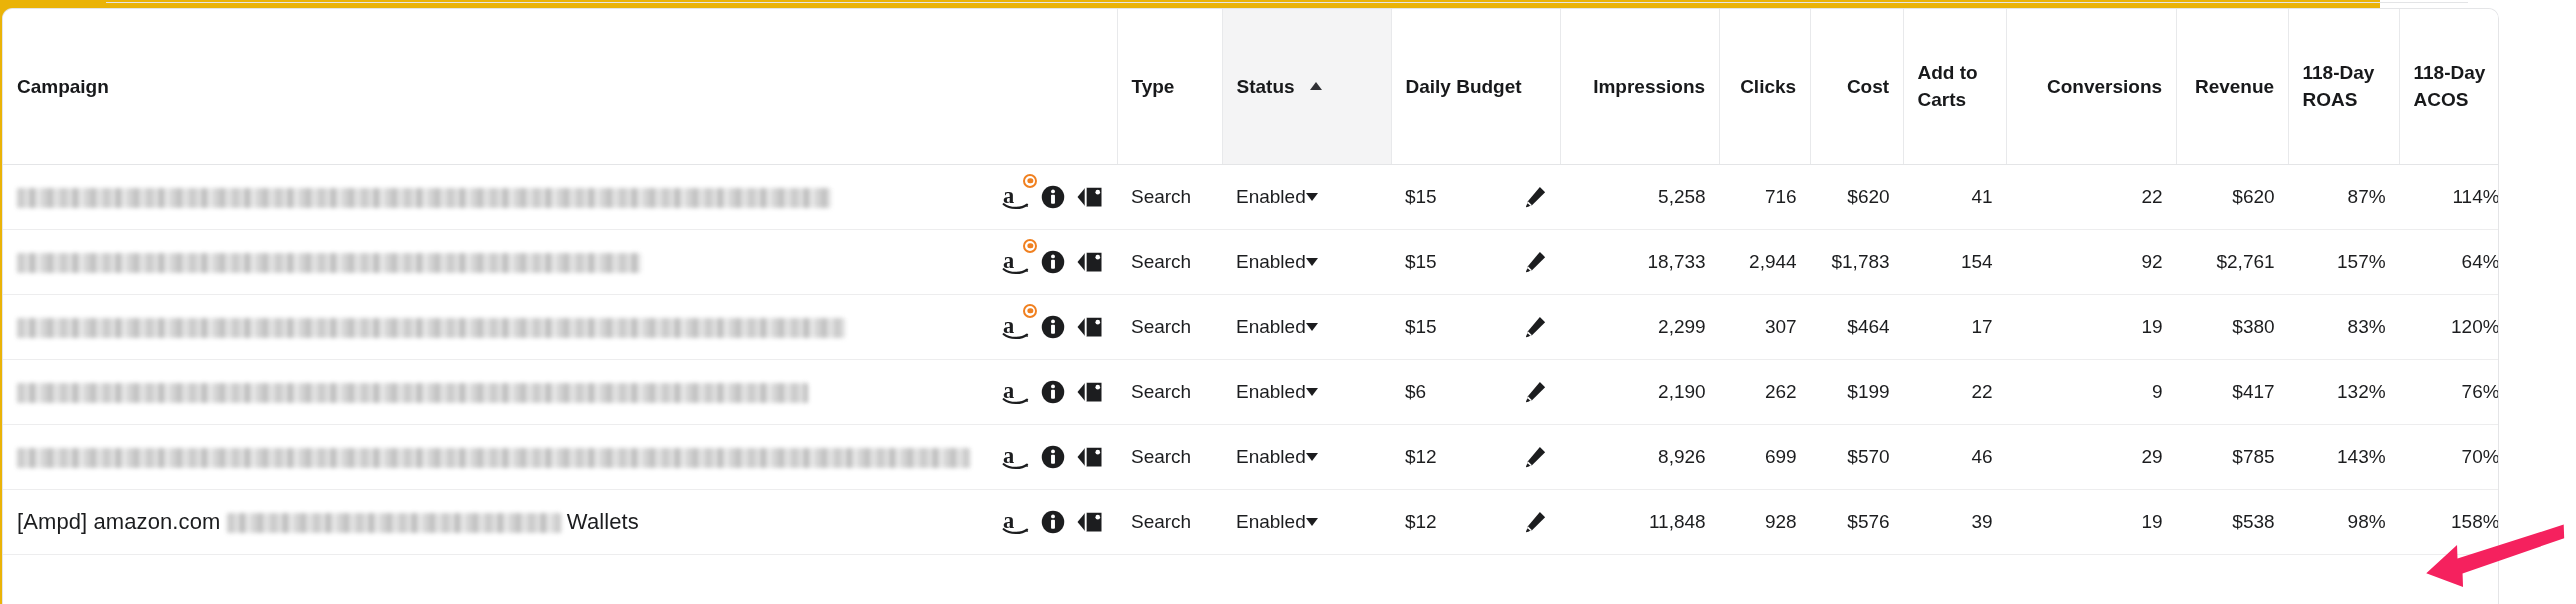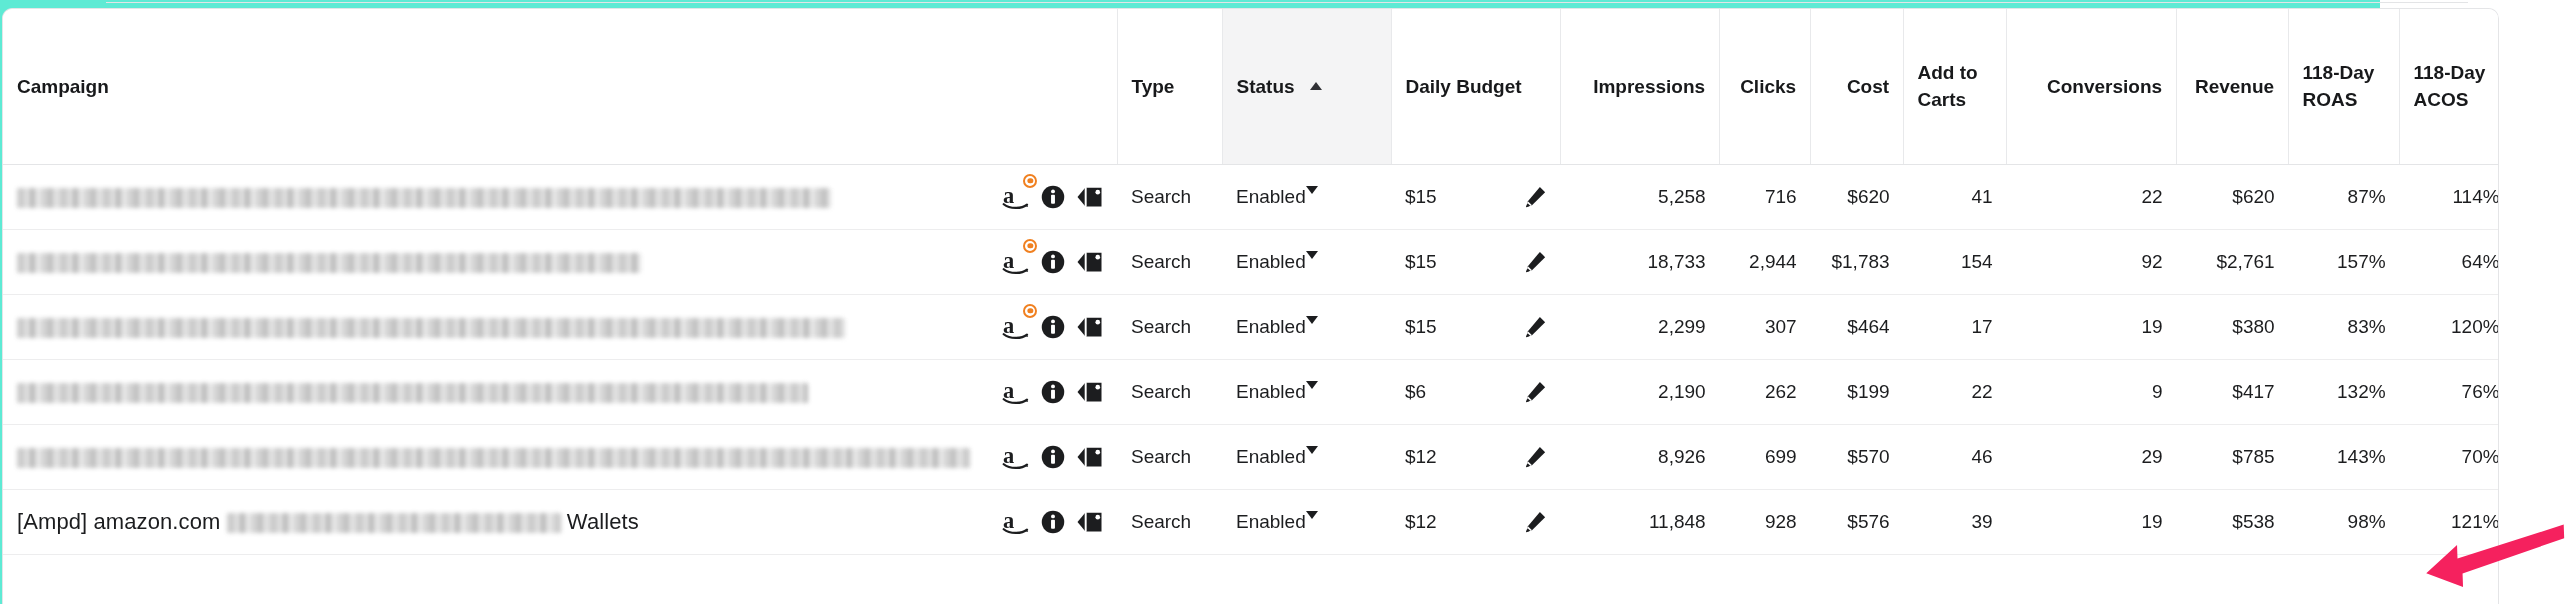--- a/index.html
+++ b/index.html
@@ -4,21 +4,21 @@
 <style>
   * { box-sizing: border-box; margin: 0; padding: 0; }
   html, body {
     width: 2576px;
     height: 605px;
     background: #ffffff;
     font-family: "Liberation Sans", sans-serif;
     overflow: hidden;
   }
 
-  .page-wrap { position: relative; width: 2380px; height: 605px; background: #5eead4; }
+  .page-wrap { position: relative; width: 2380px; height: 605px; background: #eab308; }
 
   
   .top-rule {
     position: absolute; left: 106px; top: 1.5px; width: 2362px; height: 1.5px;
     background: #e3e4e6;
   }
 
   .card {
     position: absolute; left: 2.3px; top: 7.6px;
     width: 2497px; height: 600px;
@@ -109,21 +109,21 @@
     width: 14.4px; height: 14.4px; border-radius: 50%;
     border: 2.3px solid #f08020; background: #ffffff;
   }
   .amz-badge::after {
     content: ""; position: absolute; left: 50%; top: 50%;
     transform: translate(-50%, -50%);
     width: 5.3px; height: 5.3px; border-radius: 50%; background: #f08020;
   }
 
   
-  .status-cell { display: inline-flex; }
+  .status-cell { display: inline-flex; align-items: center; }
   .status-caret {
     width: 0; height: 0;
     border-left: 6.8px solid transparent;
     border-right: 6.8px solid transparent;
     border-top: 8.4px solid #1c1d1f;
   }
 
   
   .budget-cell { display: flex; align-items: center; justify-content: space-between; gap: 18px; }
 
@@ -532,21 +532,21 @@
                 </span>
               </div>
             </td>
             <td class="ar">11,848</td>
             <td class="ar">928</td>
             <td class="ar">$576</td>
             <td class="ar">39</td>
             <td class="ar">19</td>
             <td class="ar">$538</td>
             <td class="ar">98%</td>
-            <td class="ar">121%</td>
+            <td class="ar">158%</td>
           </tr>
         </tbody>
     </table>
   </div>
 
   <svg class="anno-arrow" viewBox="0 0 190 86" xmlns="http://www.w3.org/2000/svg">
     <path id="anno-path" d="M2 62 L44 26 L44 44 L186 4 L186 22 L50 64 L50 82 Z" transform="rotate(-2 94 43)" fill="#f5215e"></path>
   </svg>
 
 </div>

